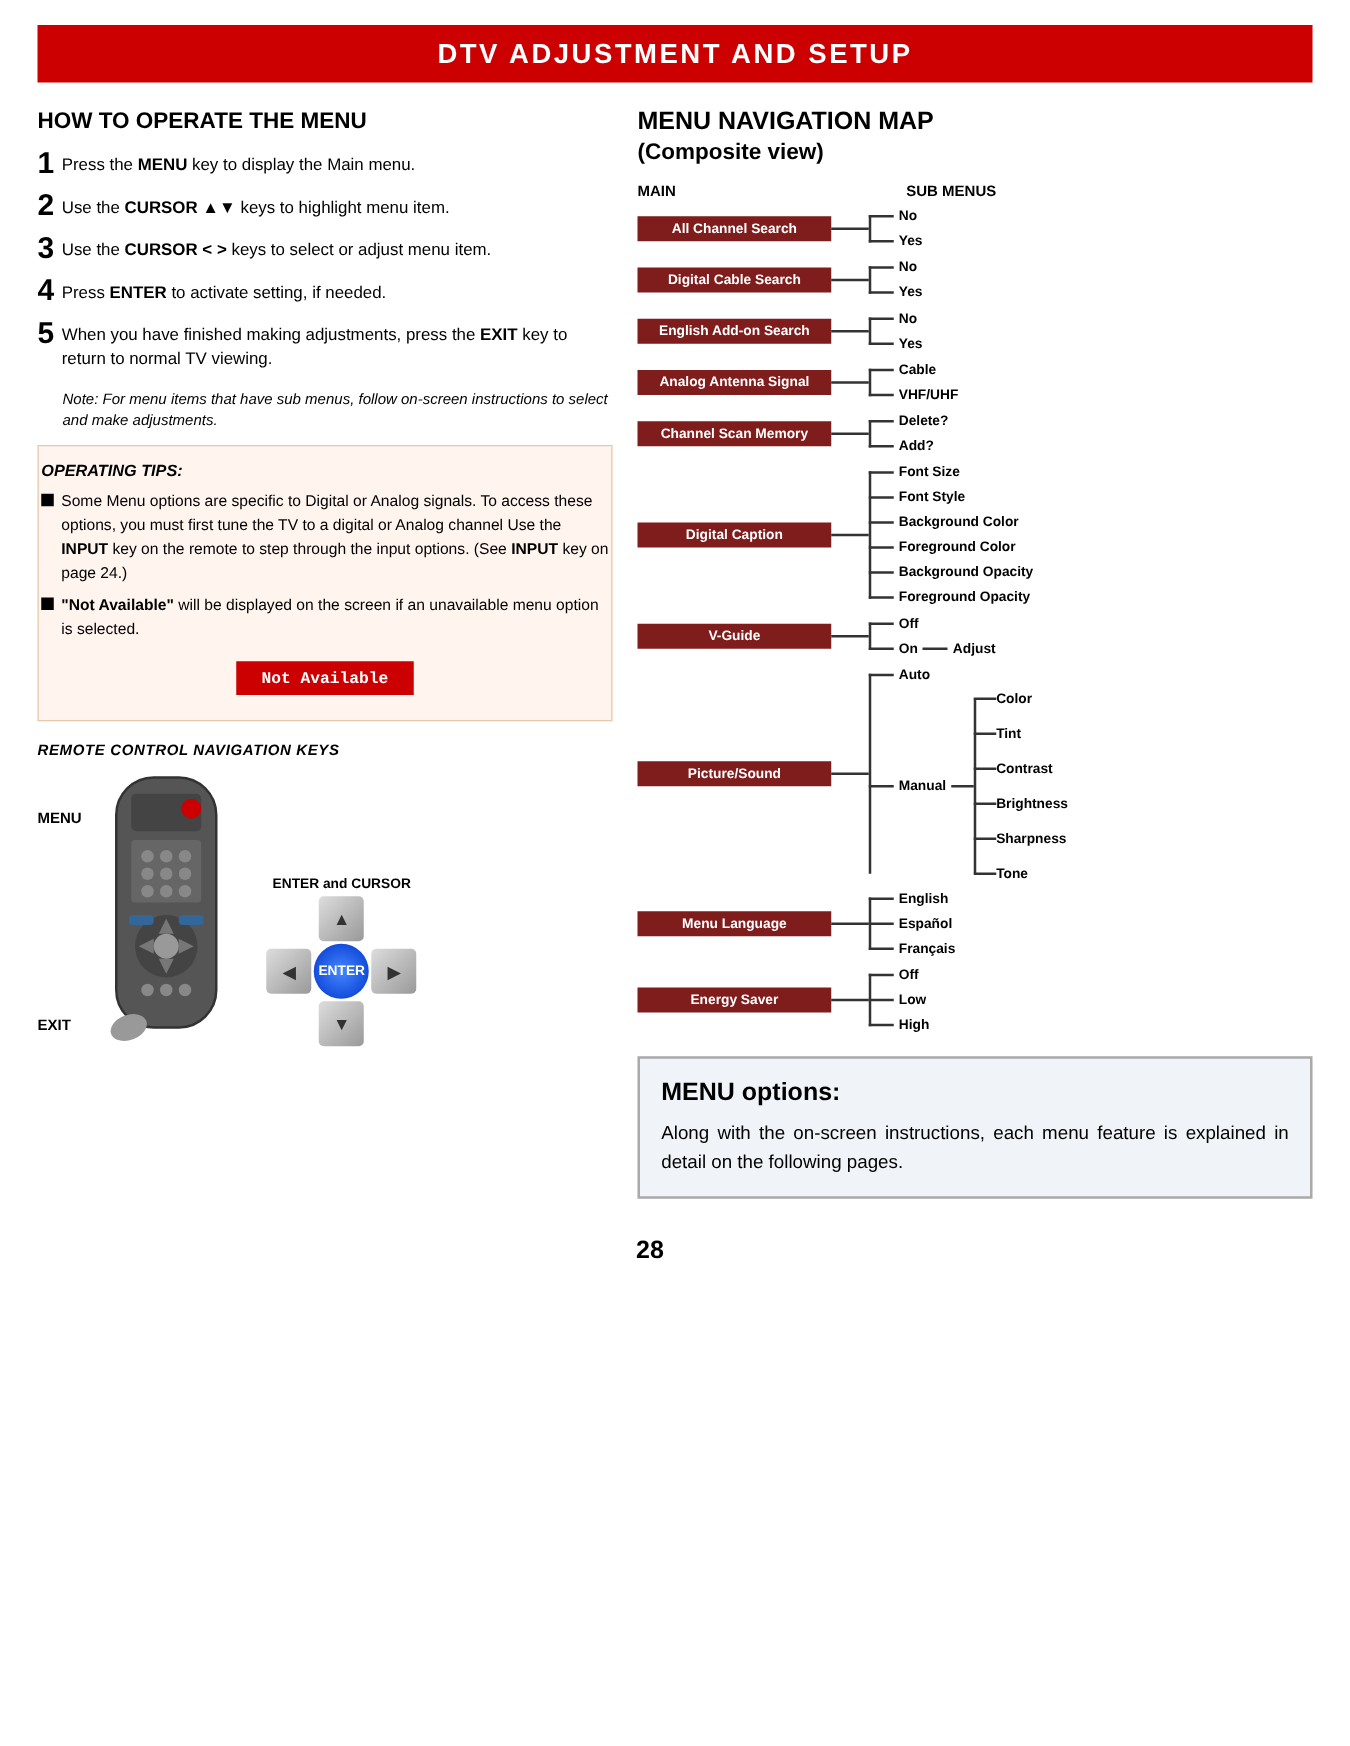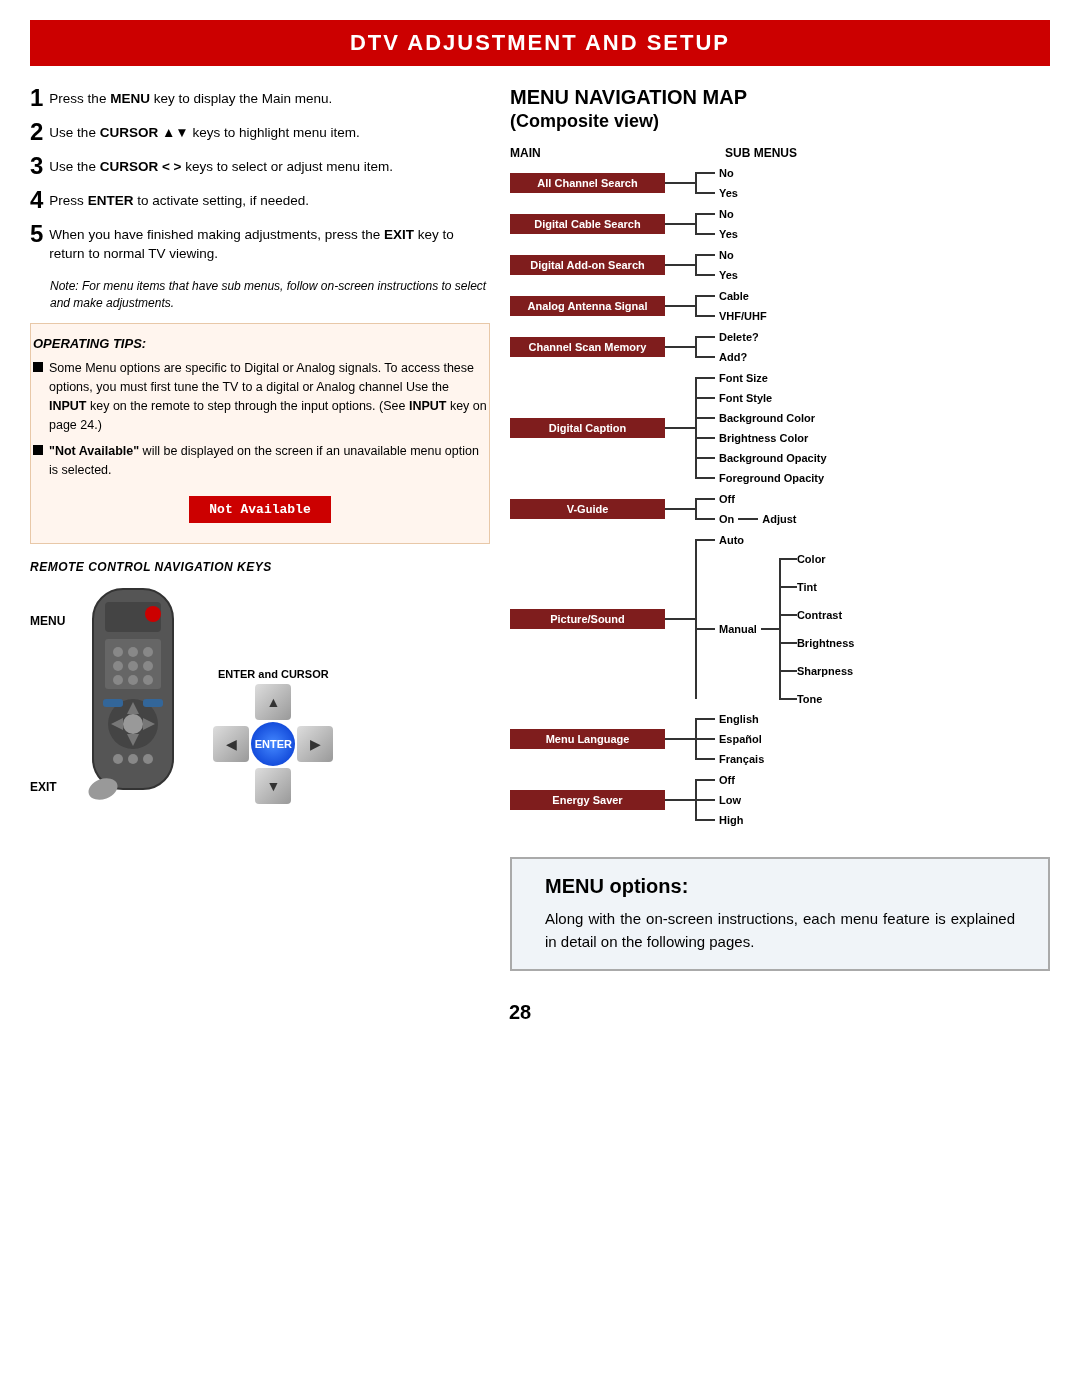--- a/index.html
+++ b/index.html
@@ -322,22 +322,22 @@
       font-size: 11px;
       font-weight: bold;
       white-space: nowrap;
       padding: 2px 0;
     }
 
     
     .menu-options-box {
       background: #f0f4f8;
       border: 2px solid #aaa;
-      padding: 16px 33px;
-      margin-top: 28px;
+      padding: 16px 17px;
+      margin-top: 16px;
     }
     .menu-options-title {
       font-size: 20px;
       font-weight: bold;
       margin-bottom: 10px;
     }
     .menu-options-text {
       font-size: 15px;
       line-height: 1.5;
       text-align: justify;
@@ -363,20 +363,21 @@
 <body>
 
 <div class="page-header">
   <h1>DTV ADJUSTMENT AND SETUP</h1>
 </div>
 
 <div class="main-content">
 
   <div class="left-col">
 
+    <div class="section-title">HOW TO OPERATE THE MENU</div>
 
     <ul class="step-list">
       <li>
         <span class="step-number">1</span>
         <span class="step-text">Press the <b>MENU</b> key to display the Main menu.</span>
       </li>
       <li>
         <span class="step-number">2</span>
         <span class="step-text">Use the <b>CURSOR ▲▼</b> keys to highlight menu item.</span>
       </li>
@@ -511,21 +512,21 @@
             <span class="sub-text">No</span>
           </div>
           <div class="sub-entry">
             <div class="shline"></div>
             <span class="sub-text">Yes</span>
           </div>
         </div>
       </div>
 
       <div class="nav-entry">
-        <div class="main-box">Digital Add-on Search</div>
+        <div class="main-box">English Add-on Search</div>
         <div class="hline"></div>
         <div class="subs-group">
           <div class="sub-entry">
             <div class="shline"></div>
             <span class="sub-text">No</span>
           </div>
           <div class="sub-entry">
             <div class="shline"></div>
             <span class="sub-text">Yes</span>
           </div>
@@ -573,21 +574,21 @@
           <div class="sub-entry">
             <div class="shline"></div>
             <span class="sub-text">Font Style</span>
           </div>
           <div class="sub-entry">
             <div class="shline"></div>
             <span class="sub-text">Background Color</span>
           </div>
           <div class="sub-entry">
             <div class="shline"></div>
-            <span class="sub-text">Brightness Color</span>
+            <span class="sub-text">Foreground Color</span>
           </div>
           <div class="sub-entry">
             <div class="shline"></div>
             <span class="sub-text">Background Opacity</span>
           </div>
           <div class="sub-entry">
             <div class="shline"></div>
             <span class="sub-text">Foreground Opacity</span>
           </div>
         </div>

